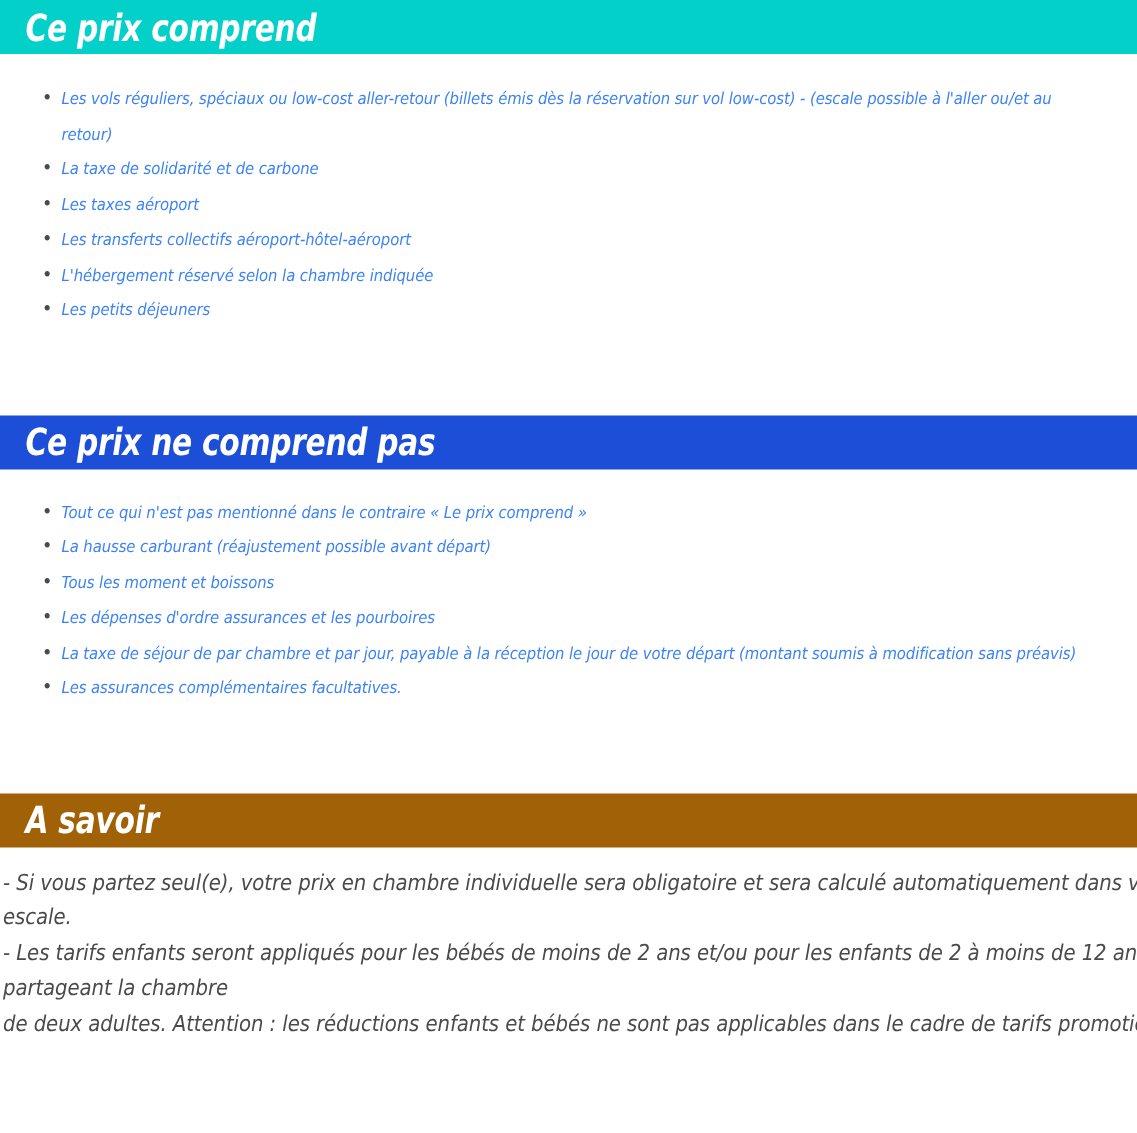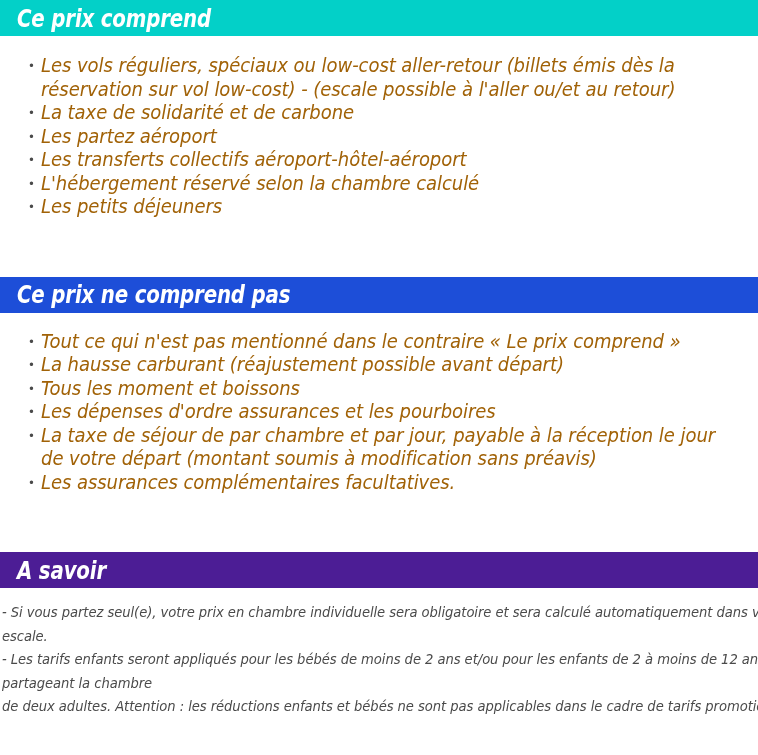--- a/index.html
+++ b/index.html
@@ -48,24 +48,24 @@
   
   .bullet-list {
     list-style: none;
     margin: 0;
     padding: 0;
   }
   .bullet-list li {
     position: relative;
     padding-left: 41px;
     padding-right: 33px;
-    font-size: 20px;
+    font-size: 11px;
     font-style: italic;
     line-height: 23.5px;
-    color: #a16207;
+    color: #3b82f6;
     letter-spacing: -0.05px;
   }
   .bullet-list li::before {
     content: "\2022";
     position: absolute;
     left: 28px;
     top: 0;
     font-size: 13px;
     line-height: 23.5px;
     color: #4a4a4a;
@@ -97,23 +97,23 @@
 <div class="page">
 
   <div class="section-bar" style="background: rgb(3, 208, 200);">
     <span class="section-title" style="color: rgb(255, 255, 255);">Ce prix comprend</span>
   </div>
 
   <div class="list-wrap-1">
     <ul class="bullet-list">
       <li>Les vols réguliers, spéciaux ou low-cost aller-retour (billets émis dès la réservation sur vol low-cost) - (escale possible à l'aller ou/et au retour)</li>
       <li>La taxe de solidarité et de carbone</li>
-      <li>Les partez aéroport</li>
+      <li>Les taxes aéroport</li>
       <li>Les transferts collectifs aéroport-hôtel-aéroport</li>
-      <li>L'hébergement réservé selon la chambre calculé</li>
+      <li>L'hébergement réservé selon la chambre indiquée</li>
       <li>Les petits déjeuners</li>
     </ul>
   </div>
 
   <div class="gap-after-1"></div>
 
   <div class="section-bar" style="background: #1d4ed8;">
     <span class="section-title" style="color: rgb(255, 255, 255);">Ce prix ne comprend pas</span>
   </div>
 
@@ -123,21 +123,21 @@
       <li>La hausse carburant (réajustement possible avant départ)</li>
       <li>Tous les moment et boissons</li>
       <li>Les dépenses d'ordre assurances et les pourboires</li>
       <li>La taxe de séjour de par chambre et par jour, payable à la réception le jour de votre départ (montant soumis à modification sans préavis)</li>
       <li>Les assurances complémentaires facultatives.</li>
     </ul>
   </div>
 
   <div class="gap-after-2"></div>
 
-  <div class="section-bar" style="background: #4c1d95;">
+  <div class="section-bar" style="background: #a16207;">
     <span class="section-title" style="color: rgb(255, 255, 255);">A savoir</span>
   </div>
 
   <div class="note-block">
     <div class="note-line">- Si vous partez seul(e), votre prix en chambre individuelle sera obligatoire et sera calculé automatiquement dans votre</div>
     <div class="note-line">escale.</div>
     <div class="note-line">- Les tarifs enfants seront appliqués pour les bébés de moins de 2 ans et/ou pour les enfants de 2 à moins de 12 ans,</div>
     <div class="note-line">partageant la chambre</div>
     <div class="note-line">de deux adultes. Attention : les réductions enfants et bébés ne sont pas applicables dans le cadre de tarifs promotionnels.</div>
   </div>

